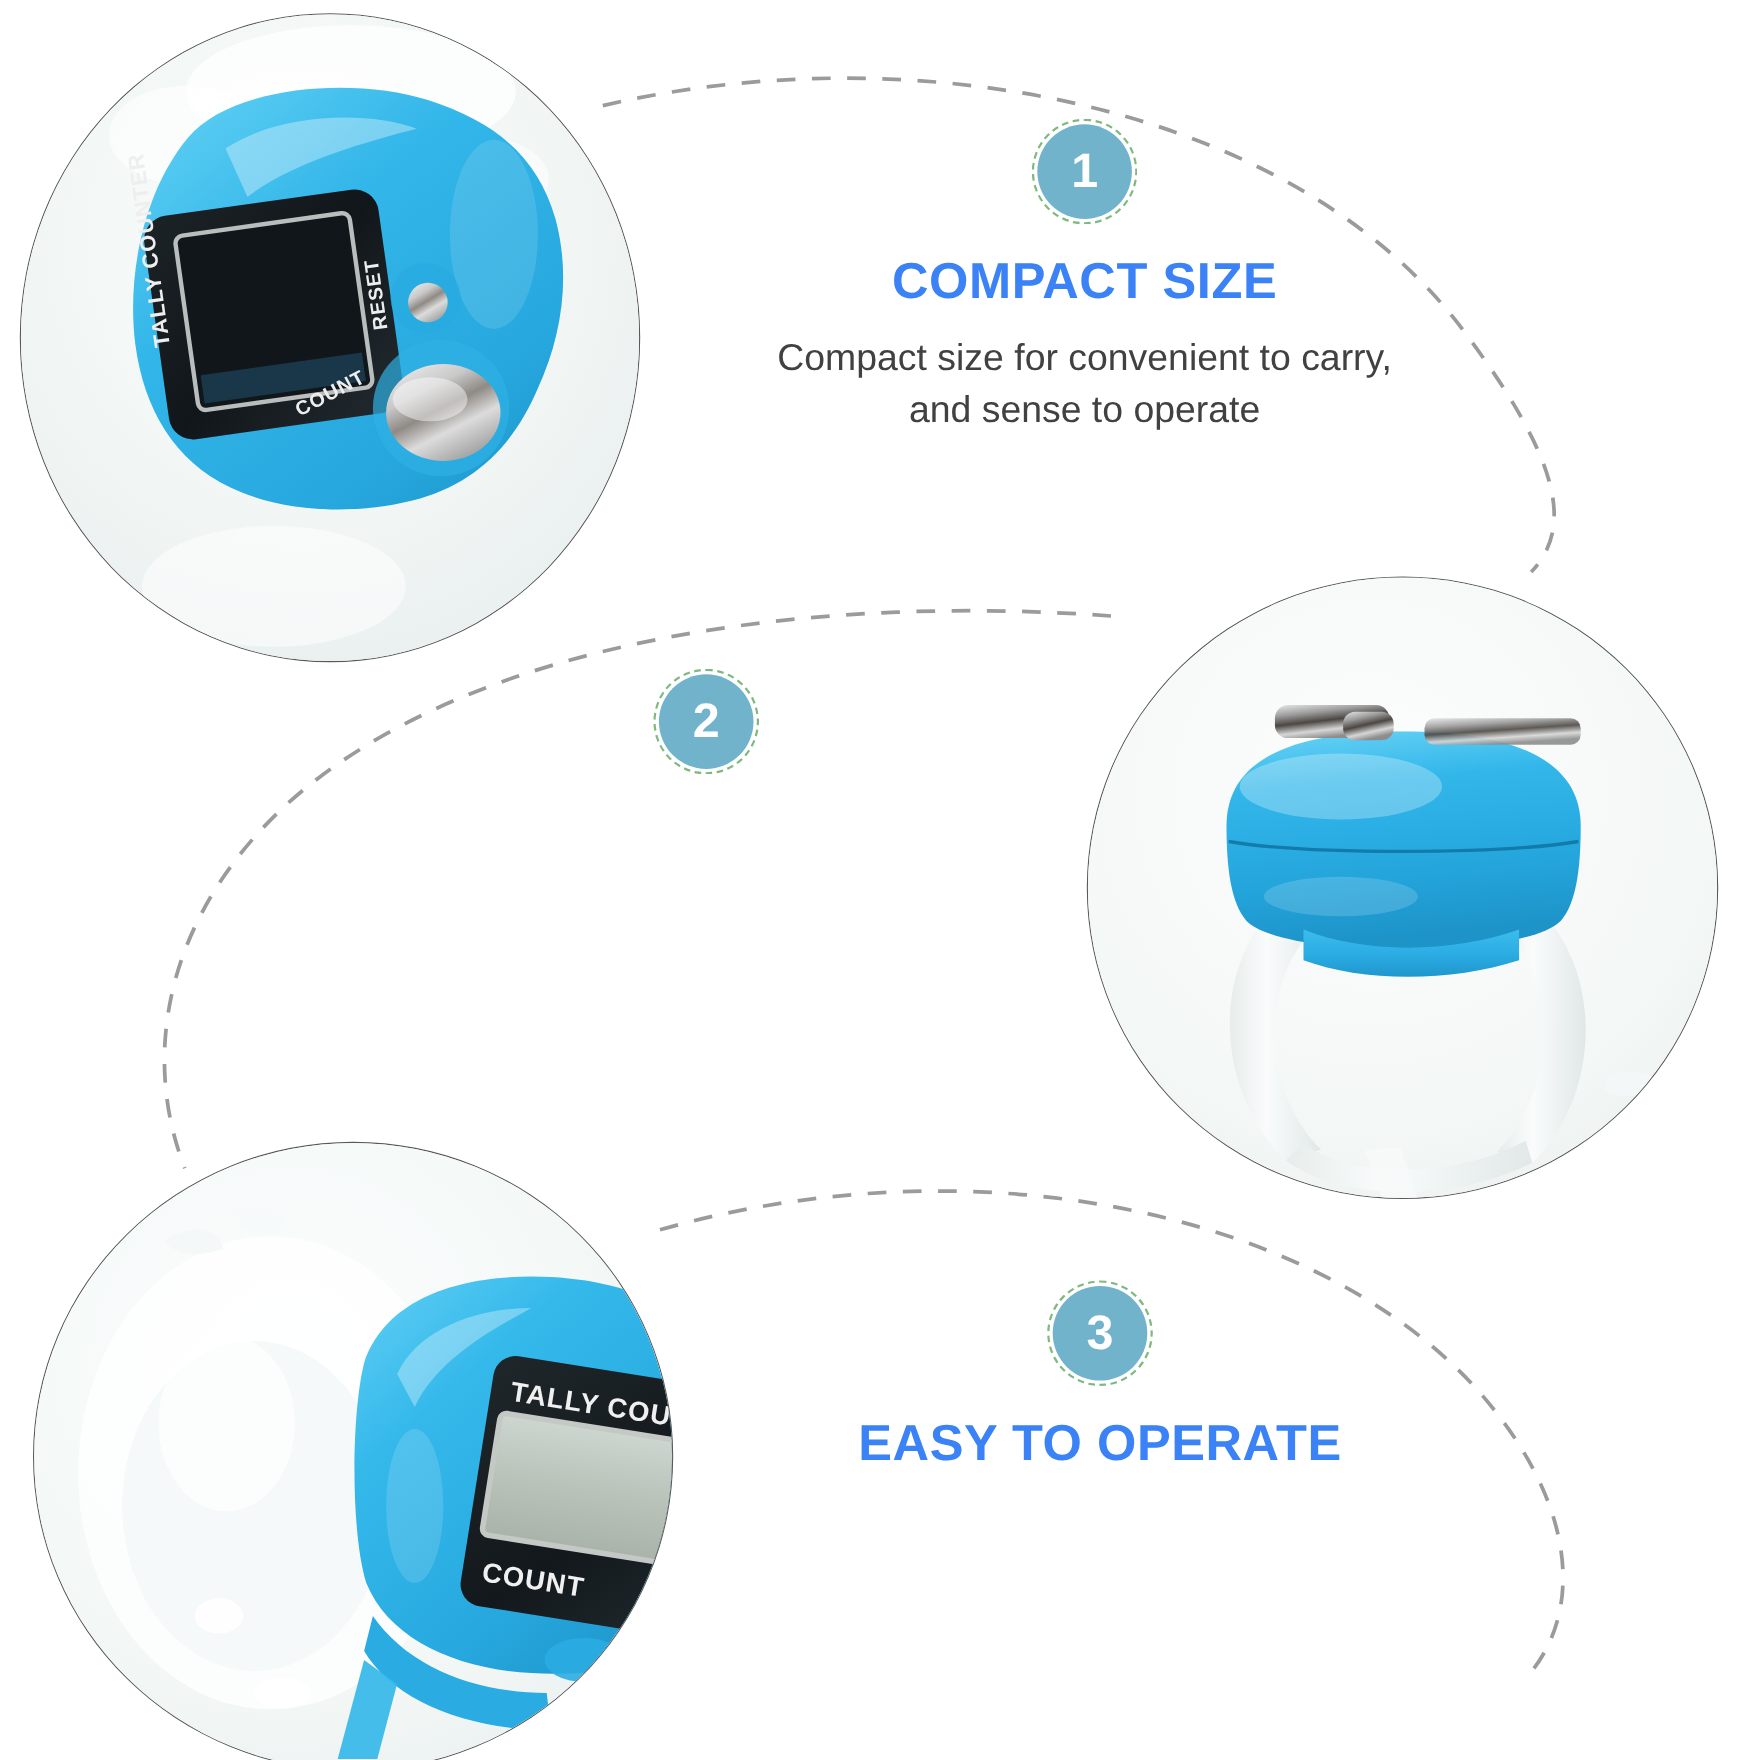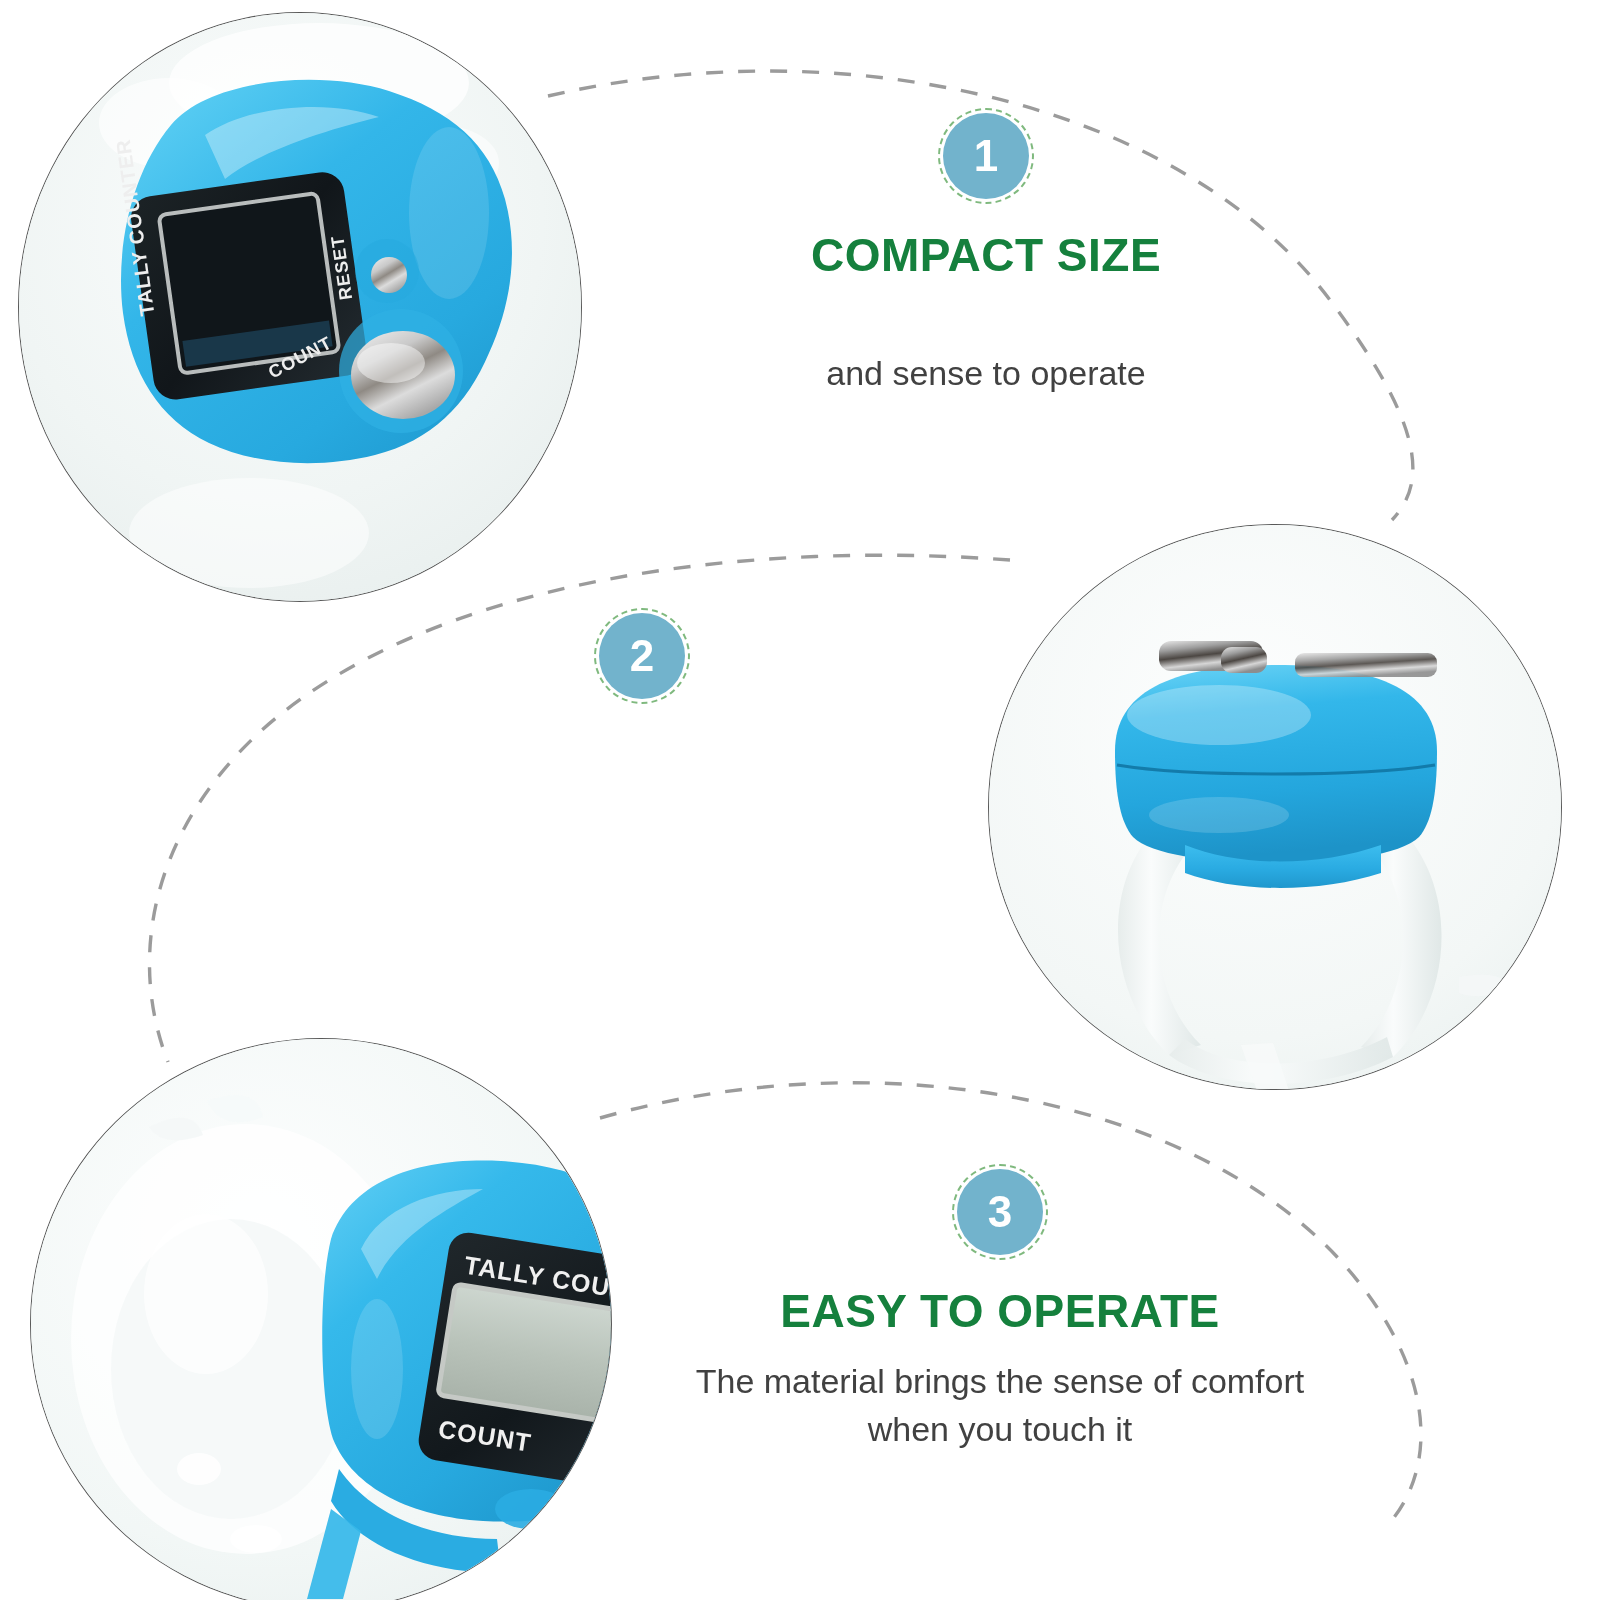--- a/index.html
+++ b/index.html
@@ -55,21 +55,21 @@
     color:#ffffff;
     font-size:44px;
     font-weight:bold;
     line-height:86px;
     text-align:center;
     letter-spacing:0px;
   }
   .feature-title{
     font-size:46px;
     font-weight:bold;
-    color:#15803d;
+    color:#3b82f6;
     letter-spacing:0.5px;
     margin:0 0 20px 0;
     line-height:1.1;
     white-space:nowrap;
   }
   .feature-desc{
     font-size:34px;
     font-weight:normal;
     color:#414141;
     line-height:1.42;
@@ -156,21 +156,21 @@
     </svg>
   </div>
 
   <div class="feature" style="left:636px;top:108px;width:700px;">
     <div class="badge-wrap">
       <div class="badge-ring"></div>
       <div class="badge-circle">1</div>
     </div>
     <h2 class="feature-title">COMPACT SIZE</h2>
     <p class="feature-desc">
-      <br>
+      <span>Compact size for convenient to carry,</span><br>
       <span>and sense to operate</span>
     </p>
   </div>
 
   <div class="feature" style="left:292px;top:608px;width:700px;">
     <div class="badge-wrap">
       <div class="badge-ring"></div>
       <div class="badge-circle">2</div>
     </div>
   </div>
@@ -303,19 +303,15 @@
       <ellipse cx="500" cy="470" rx="36" ry="20" fill="#2aace2" opacity="0.9"></ellipse>
     </svg>
   </div>
 
   <div class="feature" style="left:640px;top:1164px;width:720px;">
     <div class="badge-wrap">
       <div class="badge-ring"></div>
       <div class="badge-circle">3</div>
     </div>
     <h2 class="feature-title">EASY TO OPERATE</h2>
-    <p class="feature-desc">
-      <span>The material brings the sense of comfort</span><br>
-      <span>when you touch it</span>
-    </p>
   </div>
 
 </div>
 
 </body></html>

